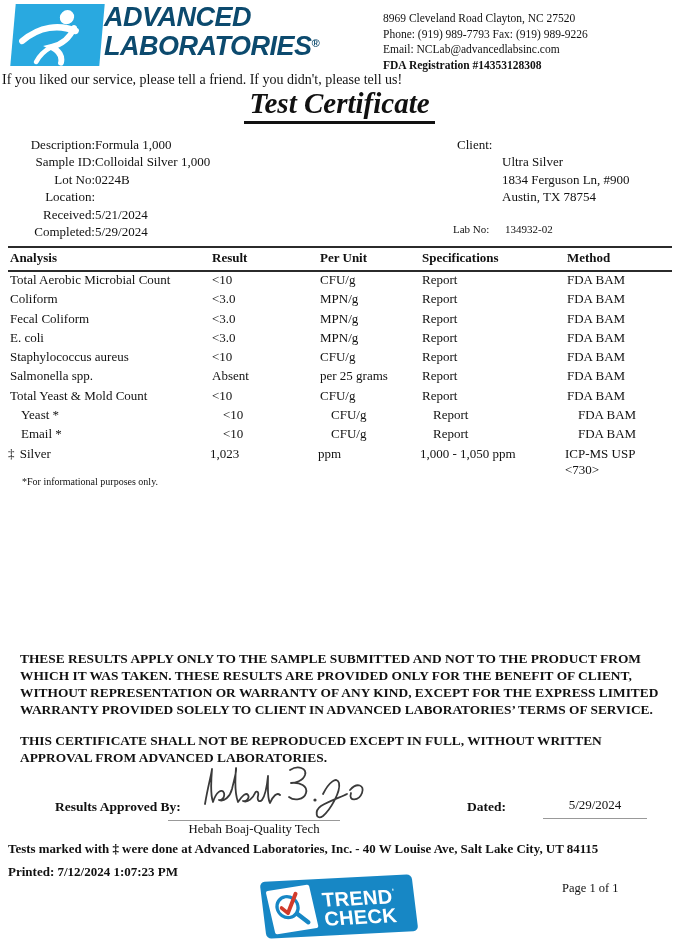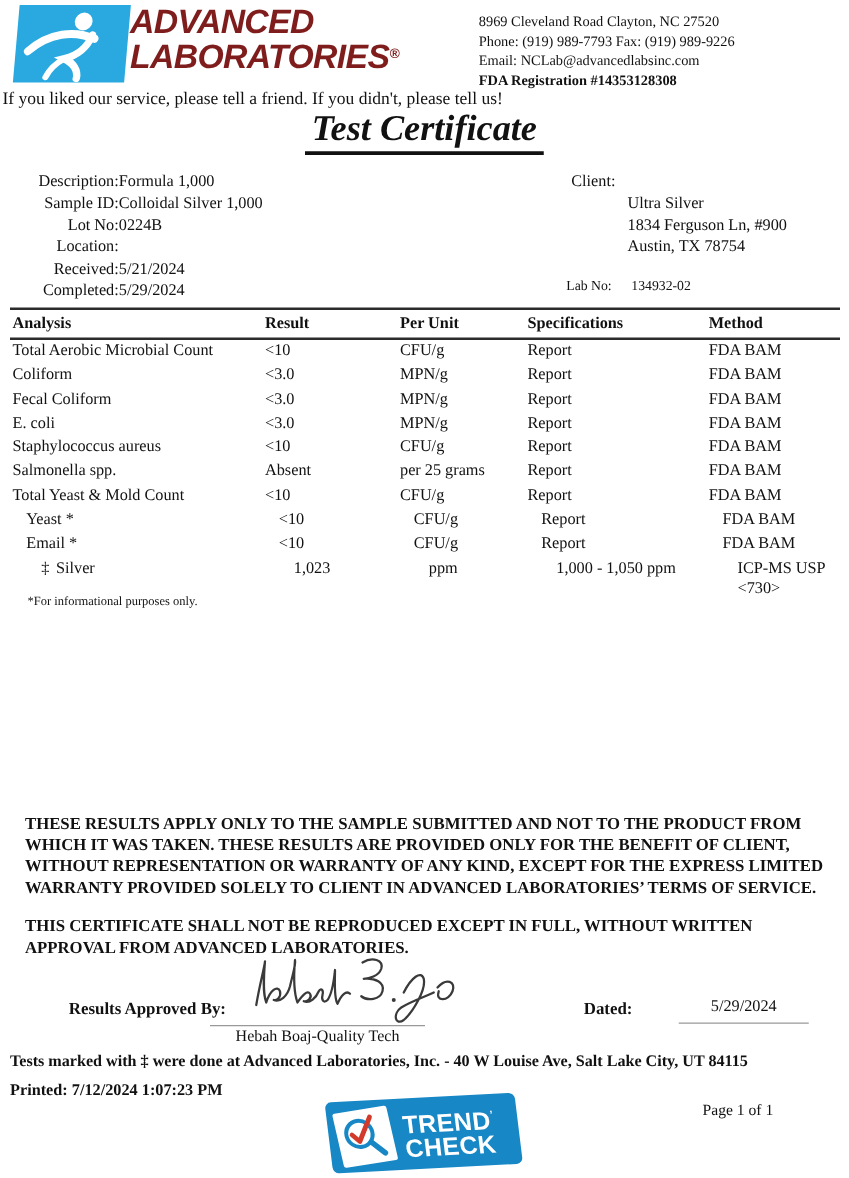--- a/index.html
+++ b/index.html
@@ -7,21 +7,21 @@
     position:relative; width:679px; height:942px; overflow:hidden;
     background:#ffffff; color:#111;
     font-family:"Liberation Serif", serif;
   }
 
   
   .logo-box { position:absolute; left:13px; top:4px; width:89px; height:62px;
     background:#29a9e0; transform:skewX(-5deg); }
   .logo-box svg { width:100%; height:100%; display:block; }
 
-  .brand { position:absolute; left:104px; top:4px; color:#7f1d1d;
+  .brand { position:absolute; left:104px; top:4px; color:#0c4a6e;
     font-family:"Liberation Sans", sans-serif; font-weight:bold; font-style:italic;
     font-size:27px; line-height:26px; letter-spacing:-0.5px; white-space:nowrap; }
   .brand .reg { font-size:11px; vertical-align:8px; letter-spacing:0; }
 
   .contact { position:absolute; left:383px; top:11px; font-size:11.5px; line-height:15.5px; white-space:nowrap; }
   .contact .bold { font-weight:bold; }
 
   .tagline { position:absolute; left:2px; top:72px; font-size:14px; white-space:nowrap; }
 
   .title-wrap { position:absolute; left:0; top:87px; width:100%; text-align:center; }
@@ -43,21 +43,21 @@
   .trow { display:flex;justify-content:space-between; }
   .thead { border-top:2px solid #2b2b2b; border-bottom:2px solid #2b2b2b;
     font-weight:bold; padding:2px 0 4px; }
   .tbody .trow { height:19.3px; }
   .c1 { width:202px; padding-left:2px; }
   .c2 { width:108px; }
   .c3 { width:102px; }
   .c4 { width:145px; }
   .c5 { flex:1; }
   .indent .c1 { padding-left:13px; }
-  .r-silver .c1 { padding-left:0;margin-left:25px; }
+  .r-silver .c1 { padding-left:0; }
   .pfx { letter-spacing:1px; }
 
   .footnote { position:absolute; left:22px; top:476px; font-size:10px; }
 
   
   .disclaimer { position:absolute; left:20px; top:650px; width:645px;
     font-weight:bold; font-size:13.4px; line-height:17px; }
   .disclaimer p { margin:0 0 14px 0; }
 
   

